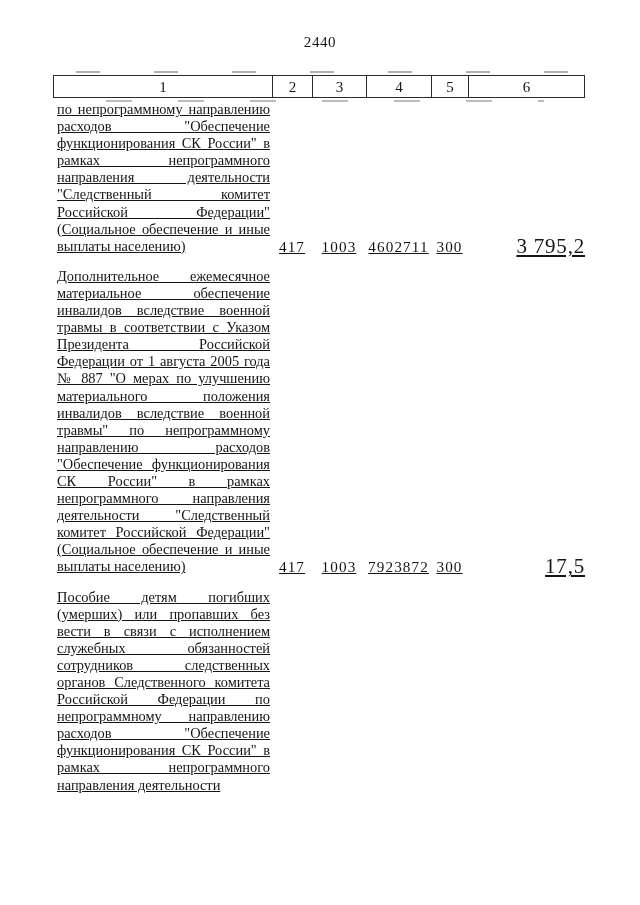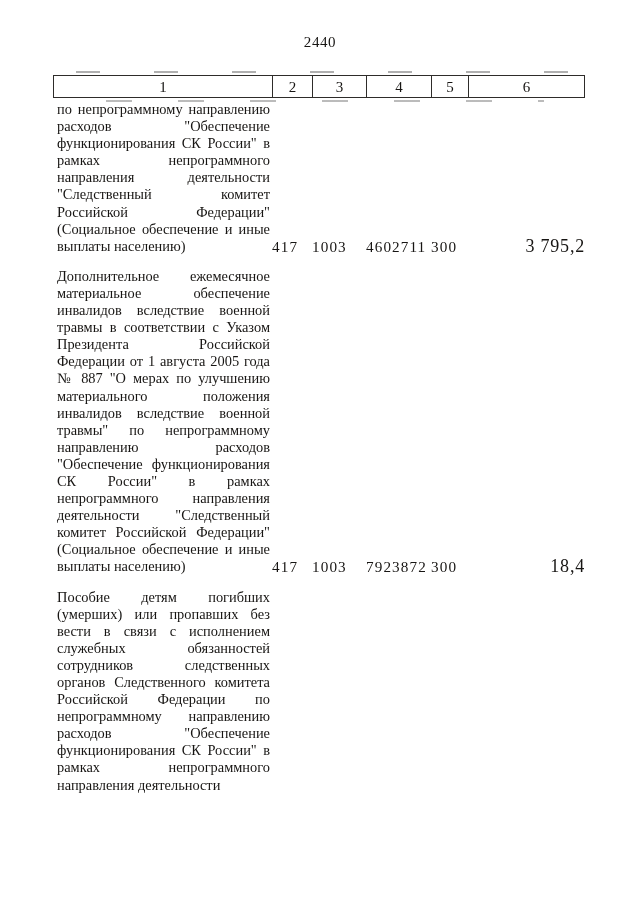--- a/index.html
+++ b/index.html
@@ -75,48 +75,49 @@
   .th.c3 { width: 54px;  }
   .th.c4 { width: 65px;  }
   .th.c5 { width: 37px;  }
   .th.c6 { flex: 1; border-right: none; }
 
   
   .trow {
     display: flex;
     align-items: flex-end;
     margin-top: 13px;
+    text-decoration: underline;
   }
   .trow.first { margin-top: 3px; }
   .cell {
     box-sizing: border-box;
     line-height: 17.1px;
   }
   .cell.desc {
     width: 219px;
     padding-left: 4px;
     padding-right: 2px;
     font-size: 14.4px;
     text-align: justify;
     text-align-last: left;
   }
   .cell.num {
-    text-align: left;
+    text-align: center;
     font-size: 15.2px;
     letter-spacing: 1.1px;
     white-space: nowrap;
   }
   .cell.num.c2 { width: 40px; }
   .cell.num.c3 { width: 54px; }
   .cell.num.c4 { width: 65px; }
   .cell.num.c5 { width: 37px; }
   .cell.amount {
     flex: 1;
     text-align: right;
-    font-size: 18px;
+    font-size: 21px;
     letter-spacing: 0.8px;
     white-space: nowrap;
     padding-right: 0;
   }
 </style>
 </head>
 <body>
 
 <div class="page">
 
@@ -141,21 +142,21 @@
       <div class="cell num c5">300</div>
       <div class="cell amount">3 795,2</div>
     </div>
 
     <div class="trow">
       <div class="cell desc">Дополнительное ежемесячное материальное обеспечение инвалидов вследствие военной травмы в соответствии с Указом Президента Российской Федерации от 1 августа 2005 года № 887 "О мерах по улучшению материального положения инвалидов вследствие военной травмы" по непрограммному направлению расходов "Обеспечение функционирования СК России" в рамках непрограммного направления деятельности "Следственный комитет Российской Федерации" (Социальное обеспечение и иные выплаты населению)</div>
       <div class="cell num c2">417</div>
       <div class="cell num c3">1003</div>
       <div class="cell num c4">7923872</div>
       <div class="cell num c5">300</div>
-      <div class="cell amount">18,4</div>
+      <div class="cell amount">17,5</div>
     </div>
 
     <div class="trow">
       <div class="cell desc">Пособие детям погибших (умерших) или пропавших без вести в связи с исполнением служебных обязанностей сотрудников следственных органов Следственного комитета Российской Федерации по непрограммному направлению расходов "Обеспечение функционирования СК России" в рамках непрограммного направления деятельности</div>
       <div class="cell num c2"></div>
       <div class="cell num c3"></div>
       <div class="cell num c4"></div>
       <div class="cell num c5"></div>
       <div class="cell amount"></div>
     </div>

